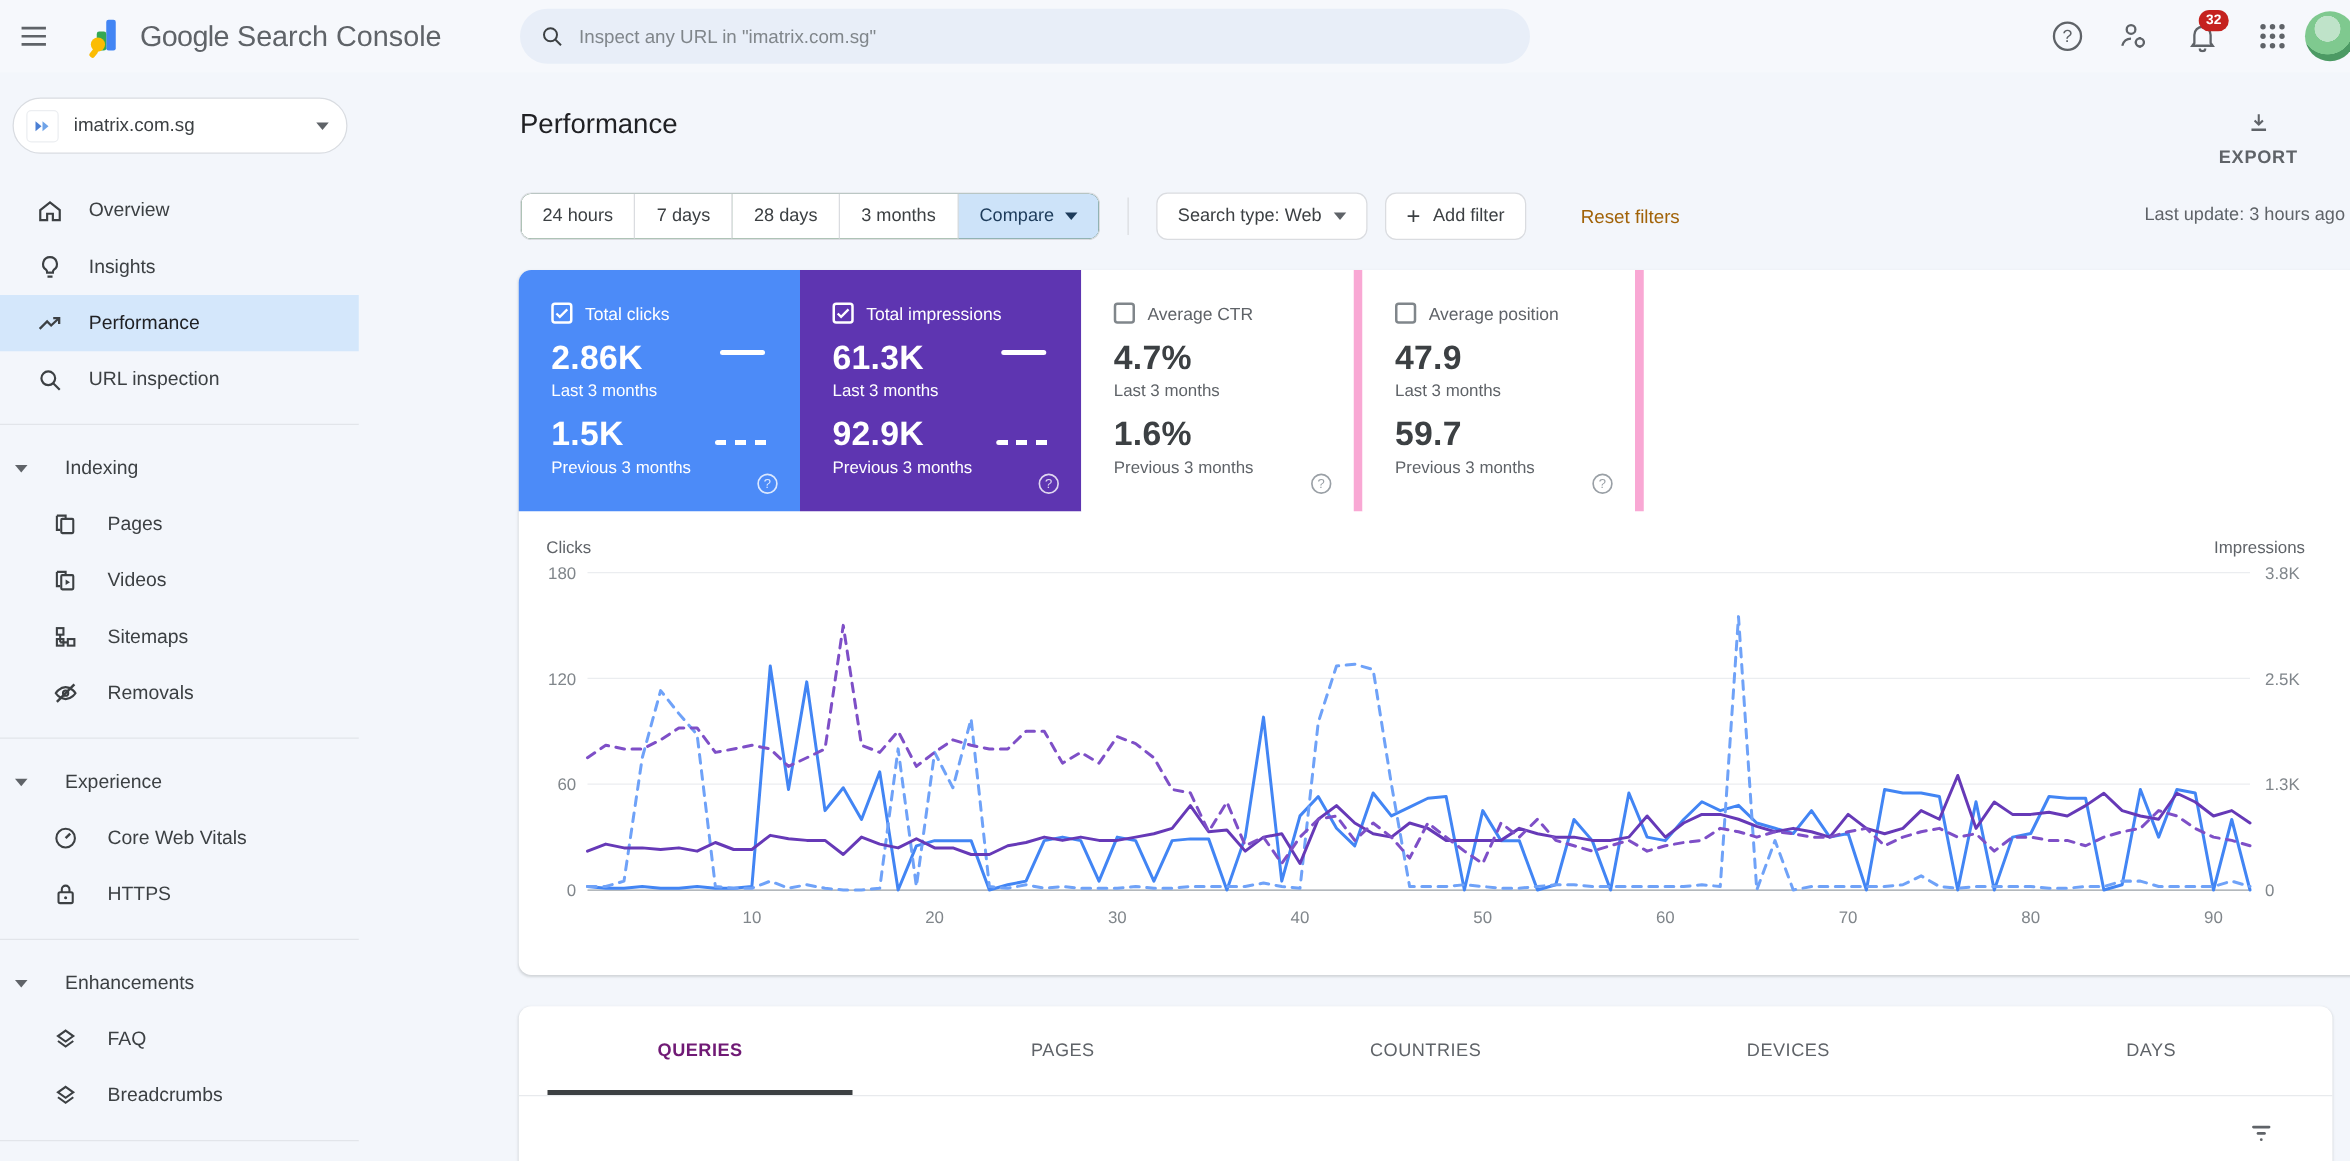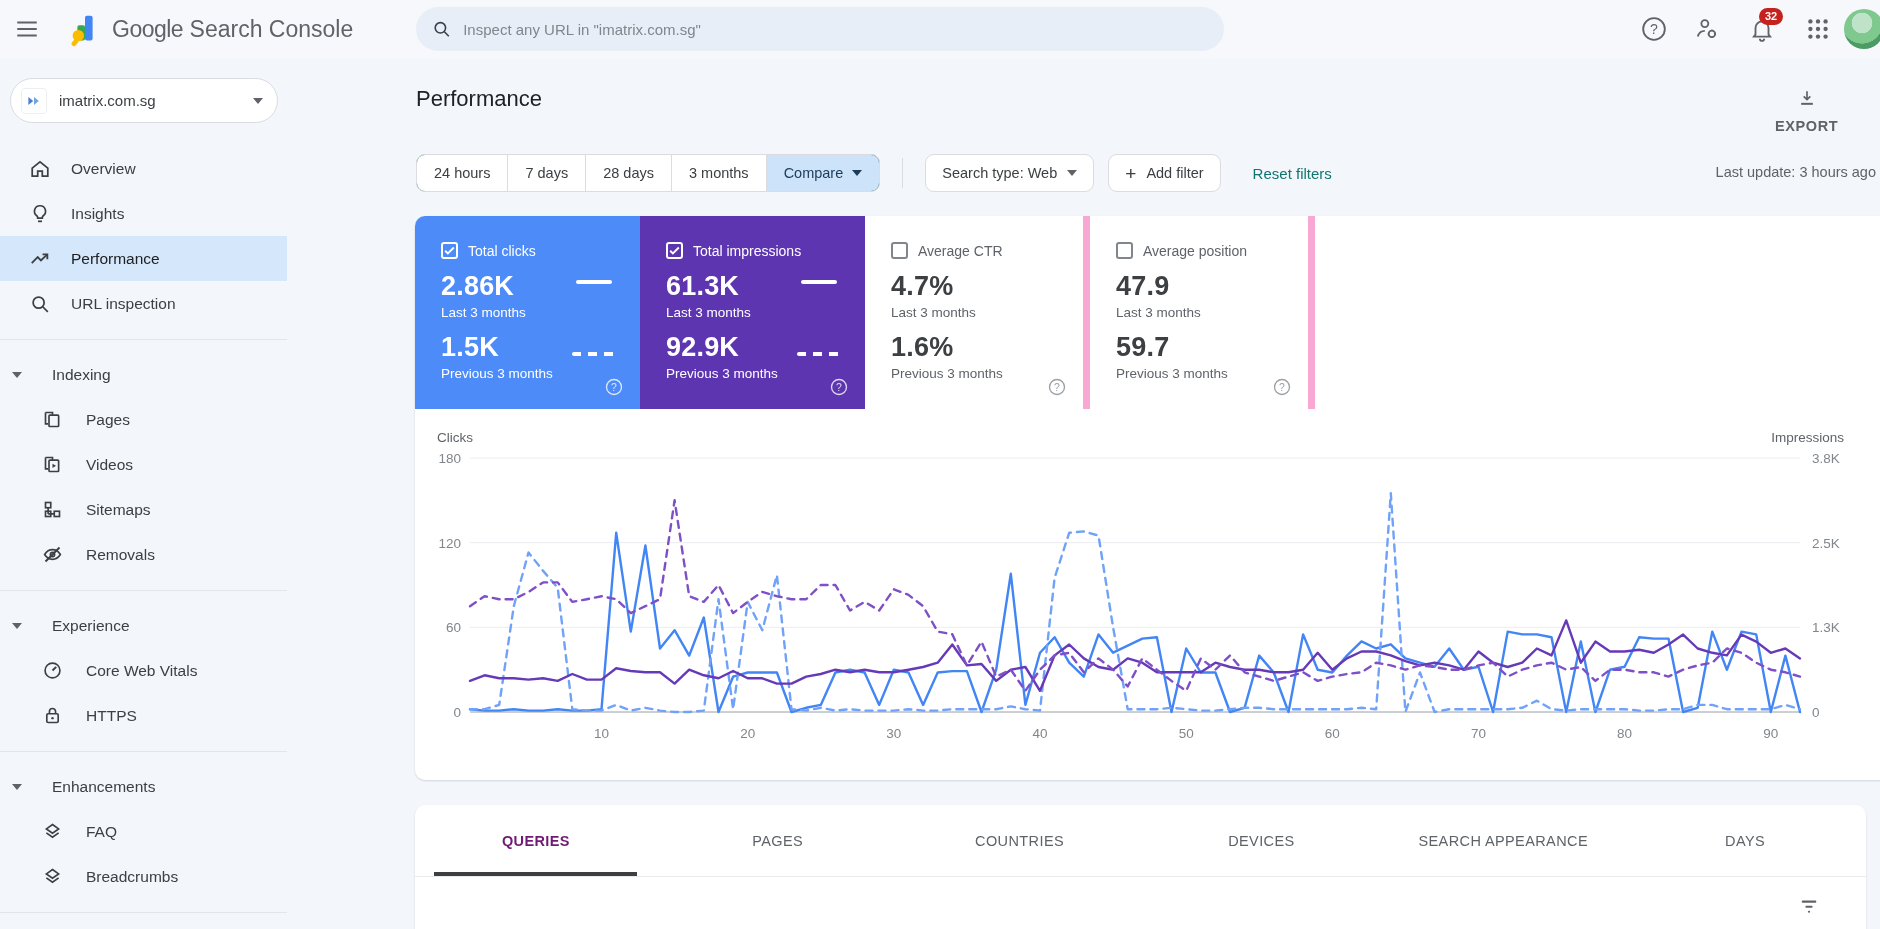--- a/index.html
+++ b/index.html
@@ -52,21 +52,21 @@
   
   .filter-row { position:absolute; left:416px; top:154px; height:38px; display:flex; align-items:center; }
   .seg-group { display:flex; height:38px; border:1px solid #dadce0; border-radius:9px; overflow:hidden; background:#14532d; }
   .seg-btn { padding:0 17px; font-size:14.5px; color:#3c4043; background:#fff; border:none; border-right:1px solid #dadce0; cursor:pointer; display:flex; align-items:center; gap:9px; font-family:"Liberation Sans",sans-serif; }
   .seg-btn:last-child { border-right:none; }
   .seg-btn.selected { background:#cde3f9; color:#1d3b5a; }
   .v-sep { width:1px; height:30px; background:#dadce0; margin:0 22px 0 22px; }
   .chip { height:38px; border:1px solid #dadce0; border-radius:9px; background:#fff; padding:0 16px; font-size:14.5px; color:#3c4043; display:flex; align-items:center; gap:10px; cursor:pointer; font-family:"Liberation Sans",sans-serif; }
   .chip + .chip { margin-left:14px; }
   .plus-glyph { font-size:19px; color:#3c4043; line-height:1; }
-  .reset-link { margin-left:32px; border:none; background:transparent; color:#0f766e; font-size:15px; cursor:pointer; font-family:"Liberation Sans",sans-serif; }
+  .reset-link { margin-left:44px; border:none; background:transparent; color:#a16207; font-size:15px; cursor:pointer; font-family:"Liberation Sans",sans-serif; }
   .last-update { position:absolute; right:4px; top:164px; font-size:14.5px; color:#5f6368; }
 
   
   .perf-card { position:absolute; left:415px; top:216px; width:1645px; height:564px; background:#fff; border-radius:10px; box-shadow:0 1px 2px rgba(60,64,67,.18); }
   .tiles { position:absolute; top:0; left:0; height:193px; display:flex; }
   .tile { width:225px; height:193px; padding:26px 0 0 26px; position:relative; cursor:pointer; }
   .tile.blue { background:#4c8bf8; border-top-left-radius:10px; color:#fff; }
   .tile.purple { background:#5e35b1; color:#fff; }
   .tile.plain { background:#fff; border-right:7px solid #f9a8d4; color:#3c4043; }
   .tile-head { display:flex; align-items:center; gap:10px; font-size:14px; }
@@ -477,21 +477,20 @@
       </svg>
   </div>
 </div>
 
 <div class="tabs-card">
   <div class="tab-row">
     <div class="tab active">QUERIES</div>
     <div class="tab">PAGES</div>
     <div class="tab">COUNTRIES</div>
     <div class="tab">DEVICES</div>
-    <div class="tab">SEARCH APPEARANCE</div>
     <div class="tab">DAYS</div>
   </div>
   <div class="table-toolbar">
     <button class="funnel-btn">
       <svg viewBox="0 0 24 24" width="22" height="22" fill="currentColor">
           <rect x="4" y="5" width="16" height="2.4" rx="1.2"></rect>
           <rect x="8" y="10.5" width="8" height="2.4" rx="1.2"></rect>
           <rect x="10.8" y="16" width="2.4" height="2.4" rx="1.2"></rect>
         </svg>
     </button>

